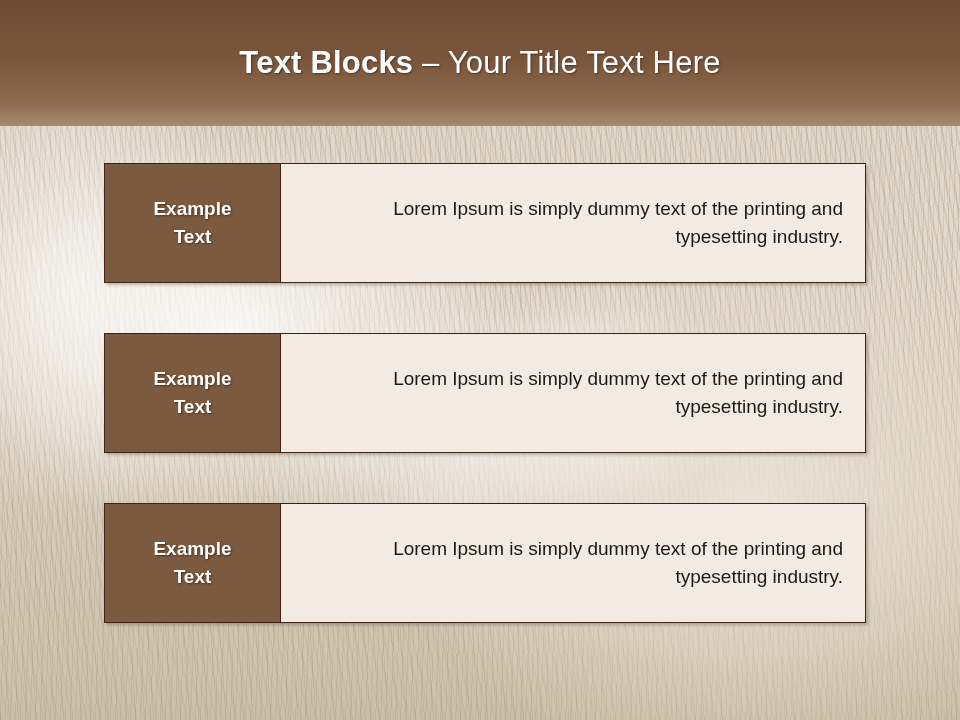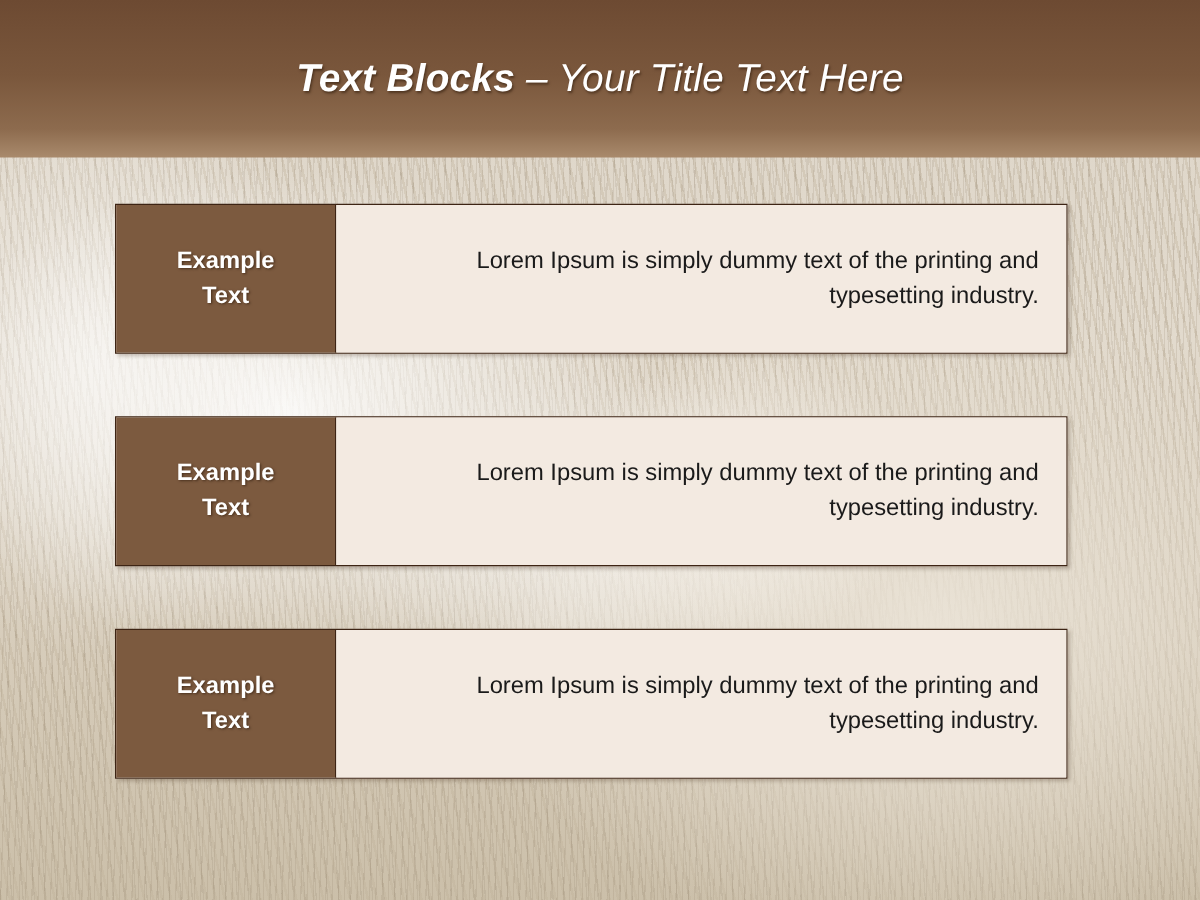--- a/index.html
+++ b/index.html
@@ -49,40 +49,39 @@
   .title-band {
     position: absolute;
     left: 0;
     top: 0;
     width: 960px;
     height: 126px;
     background: linear-gradient(180deg, #6d4a32 0%, #7a573c 48%, #8d6b4e 82%, #a98a6c 100%);
     display: flex;
     align-items: center;
     justify-content: center;
-    font-style: italic;
   }
   .title-text {
     color: #ffffff;
     font-size: 31px;
     letter-spacing: 0.2px;
     text-shadow: 1px 1px 2px rgba(40,22,8,0.55);
     white-space: nowrap;
   }
   .title-text .strong {
     font-weight: bold;
   }
   .title-text .light {
     font-weight: normal;
   }
 
   
   .blocks {
     position: absolute;
-    left: 92px;
+    left: 104px;
     top: 163px;
     width: 760px;
   }
   .block-row {
     display: flex;
     align-items: stretch;
     width: 760px;
     height: 118px;
     margin-bottom: 50px;
     border: 1px solid #3d2414;

